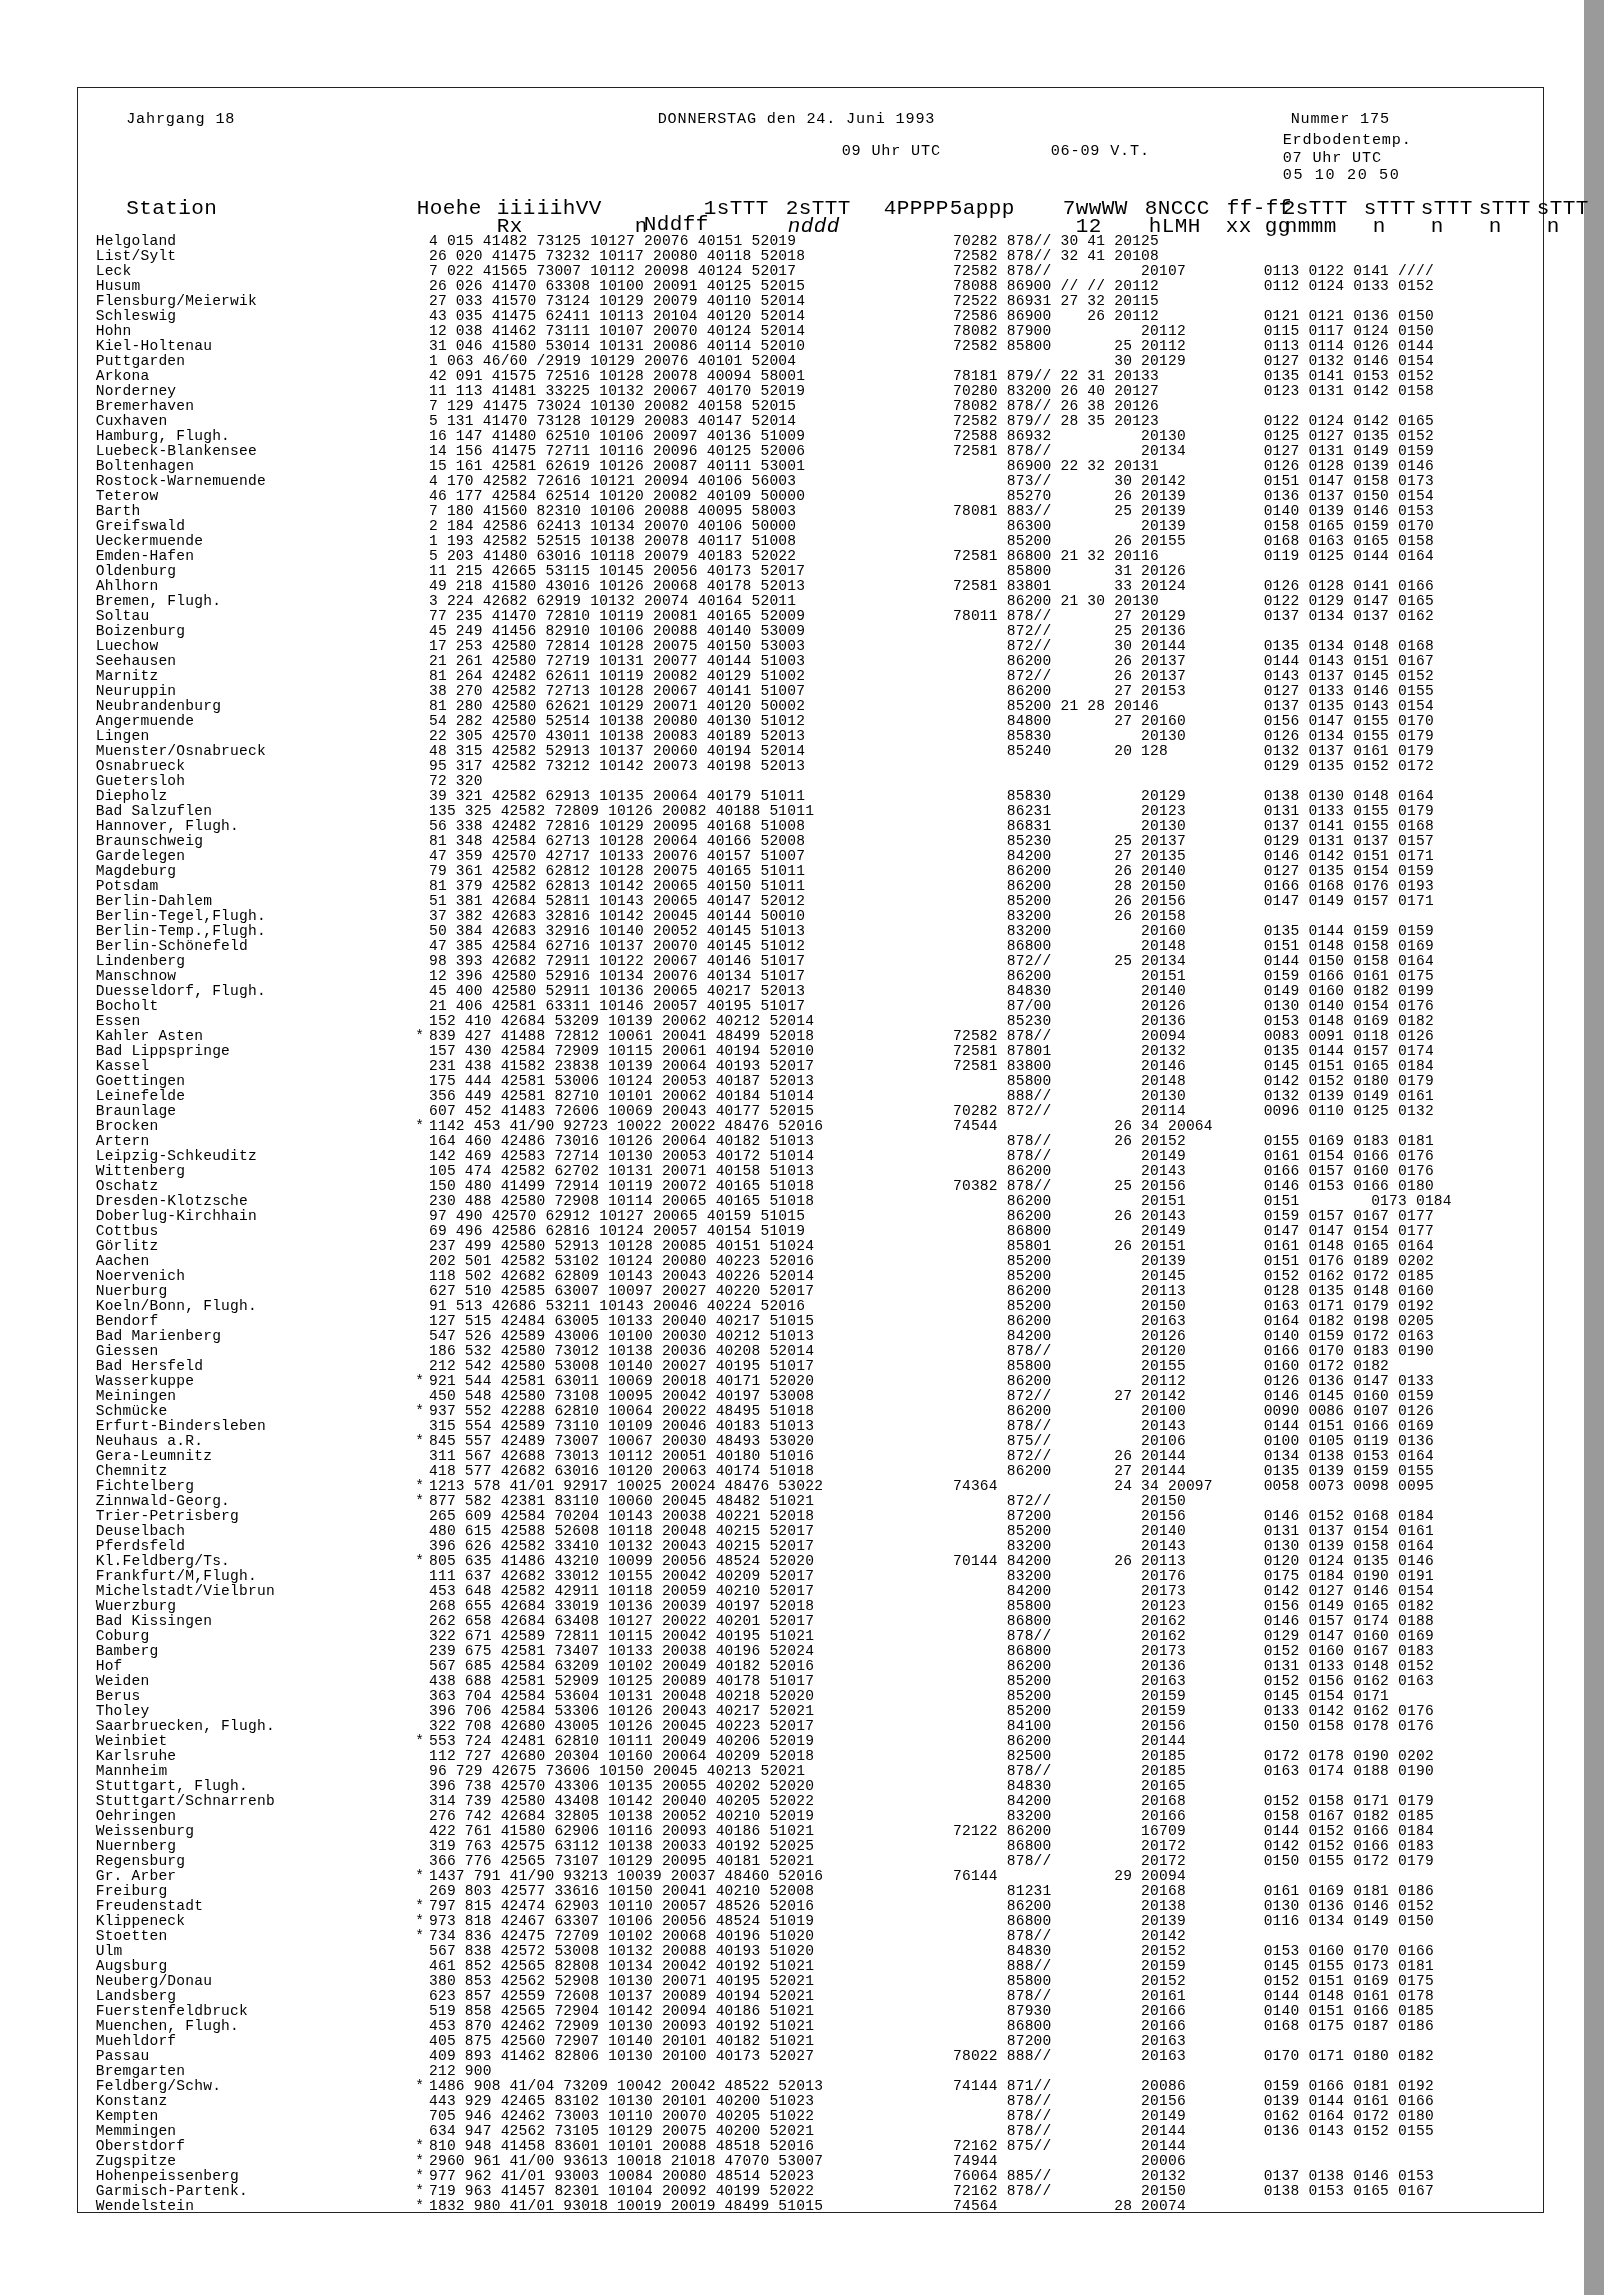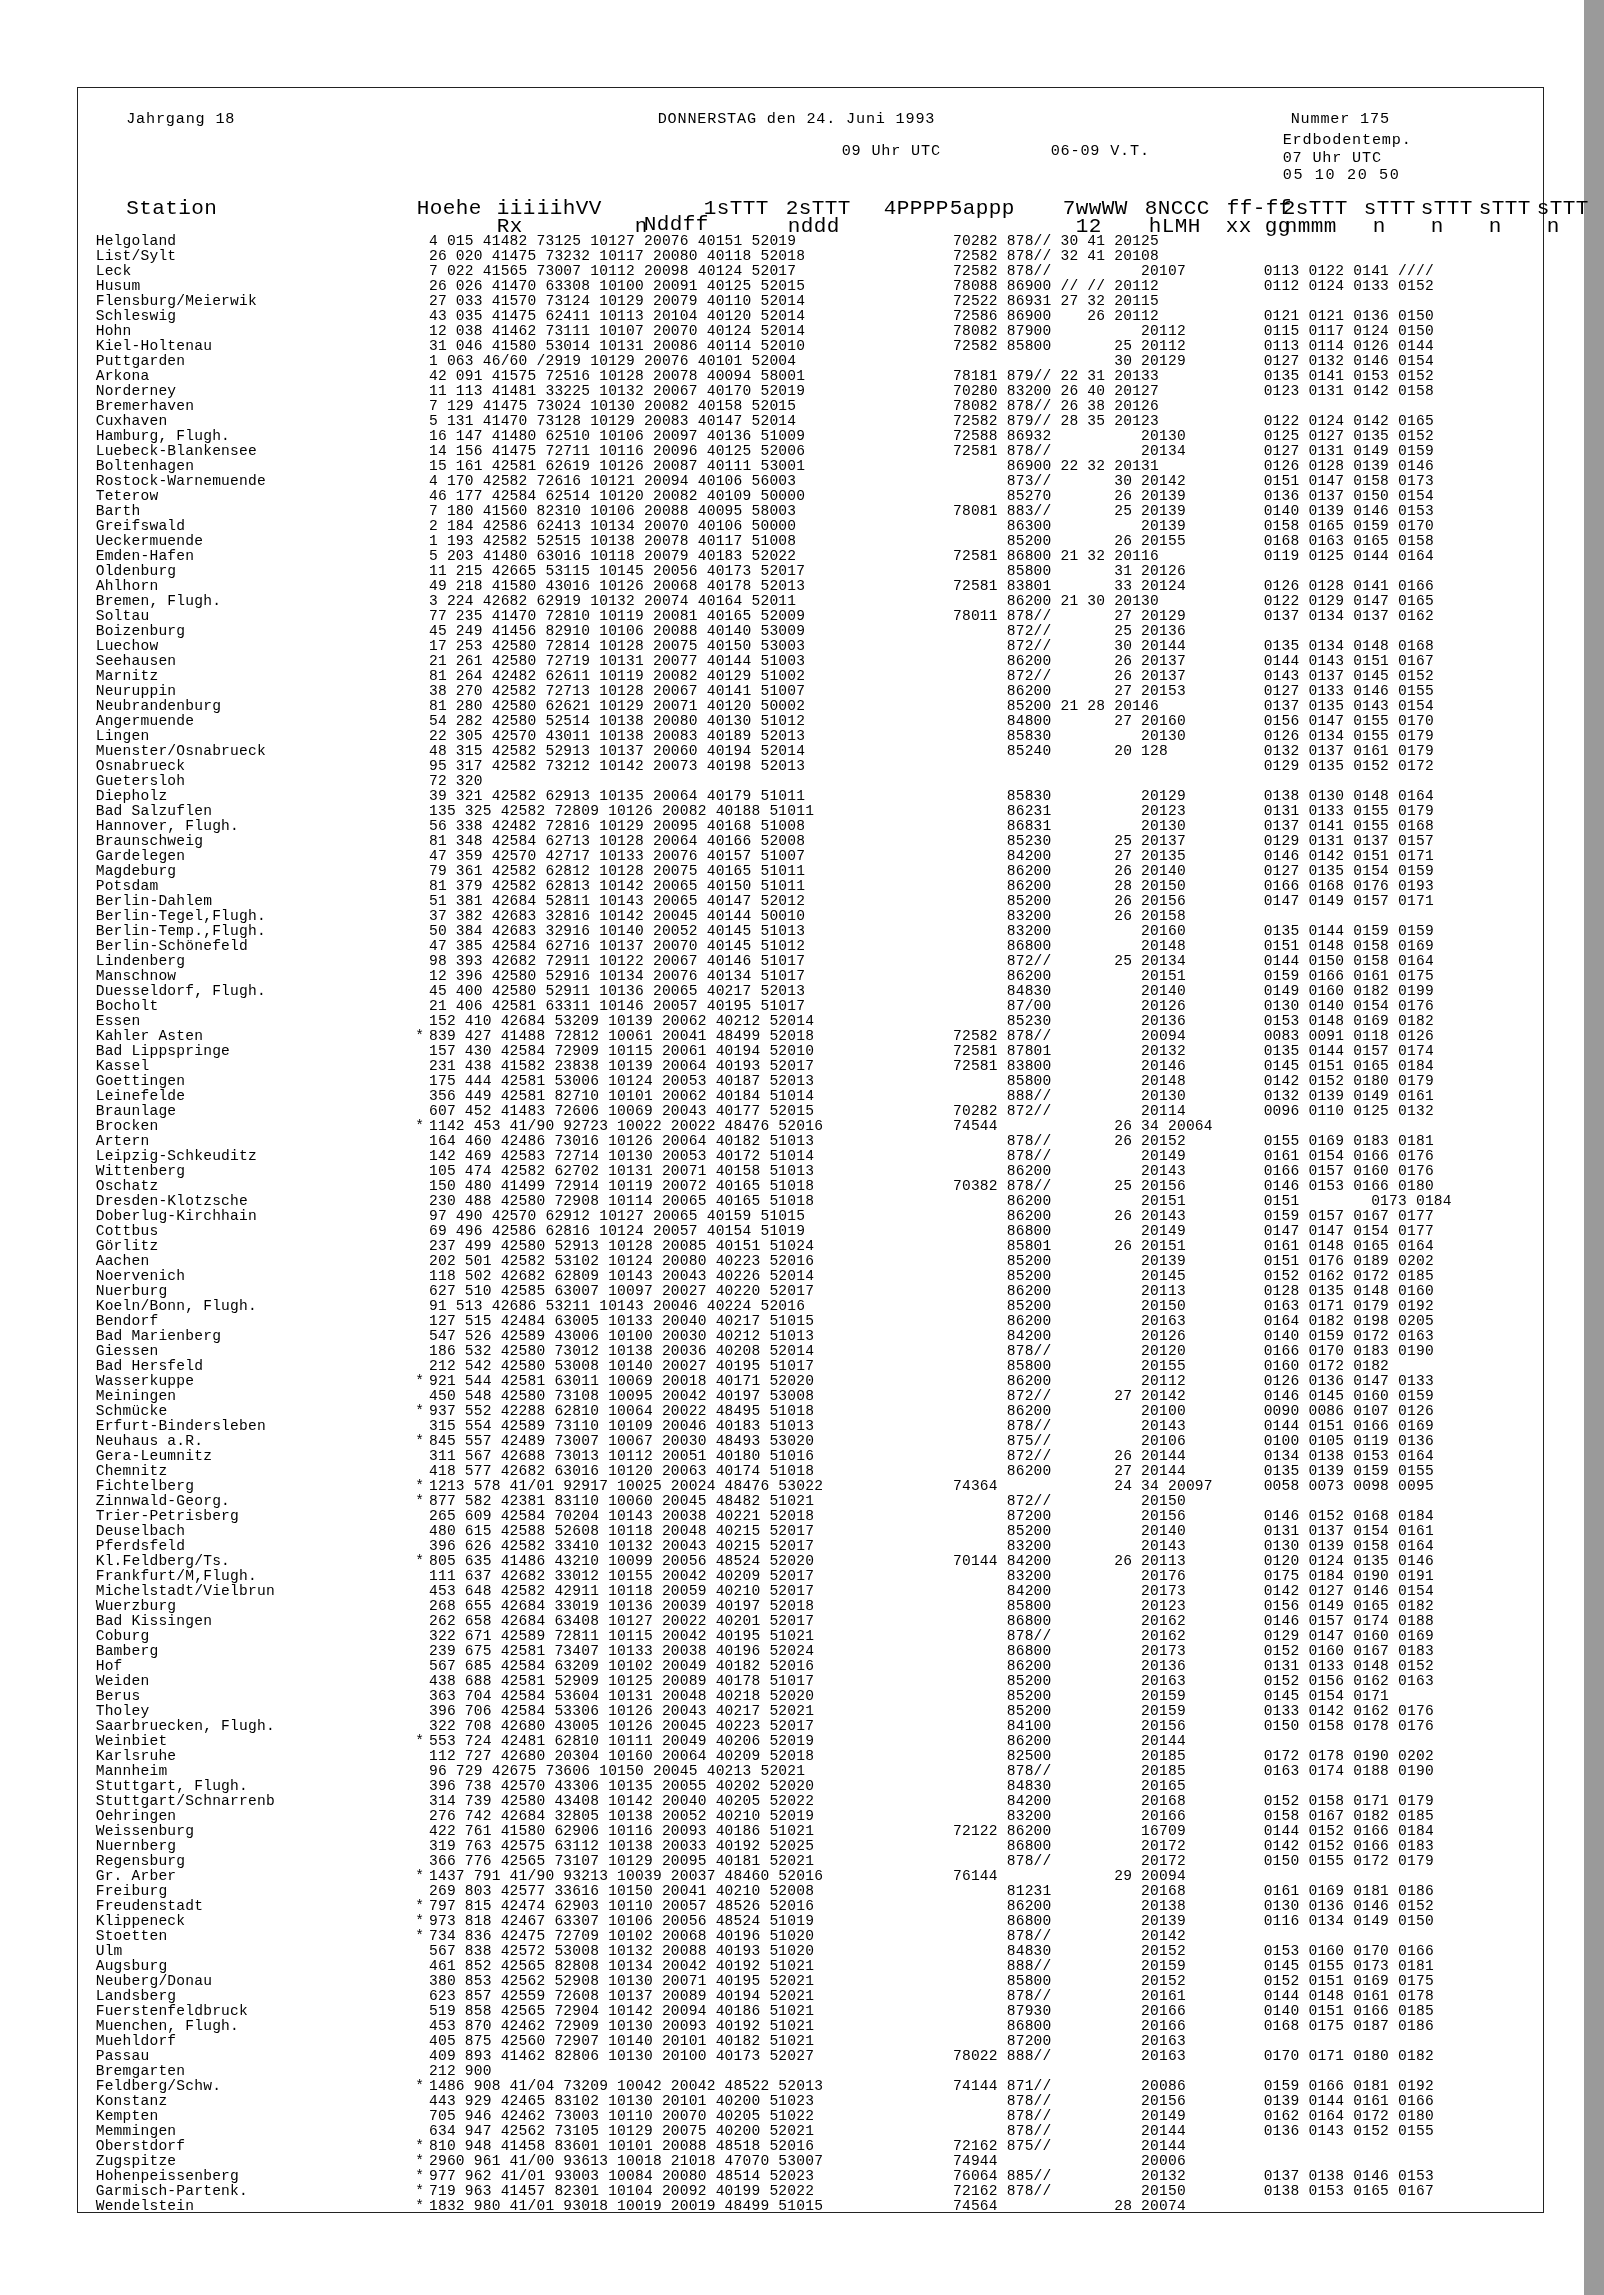--- a/index.html
+++ b/index.html
@@ -68,21 +68,21 @@
       <div class="c" style="left:1049px;top:0;">8NCCC</div>
       <div class="c" style="left:1131px;top:0;">ff-ff</div>
       <div class="c" style="left:1187px;top:0;">2sTTT</div>
       <div class="c" style="left:1268px;top:0;">sTTT</div>
       <div class="c" style="left:1325px;top:0;">sTTT</div>
       <div class="c" style="left:1383px;top:0;">sTTT</div>
       <div class="c" style="left:1441px;top:0;">sTTT</div>
 
       <div class="c" style="left:401px;top:17.7px;">Rx</div>
       <div class="c" style="left:539px;top:17.7px;">n</div>
-      <div class="c" style="left:692px;top:17.7px;">nddd</div>
+      <div class="c" style="left:692px;top:17.7px;font-style:italic;">nddd</div>
       <div class="c" style="left:980px;top:17.7px;">12</div>
       <div class="c" style="left:1053px;top:17.7px;">hLMH</div>
       <div class="c" style="left:1130px;top:17.7px;">xx gg</div>
       <div class="c" style="left:1189px;top:17.7px;">nmmm</div>
       <div class="c" style="left:1277px;top:17.7px;">n</div>
       <div class="c" style="left:1335px;top:17.7px;">n</div>
       <div class="c" style="left:1393px;top:17.7px;">n</div>
       <div class="c" style="left:1451px;top:17.7px;">n</div>
     </div>
 

